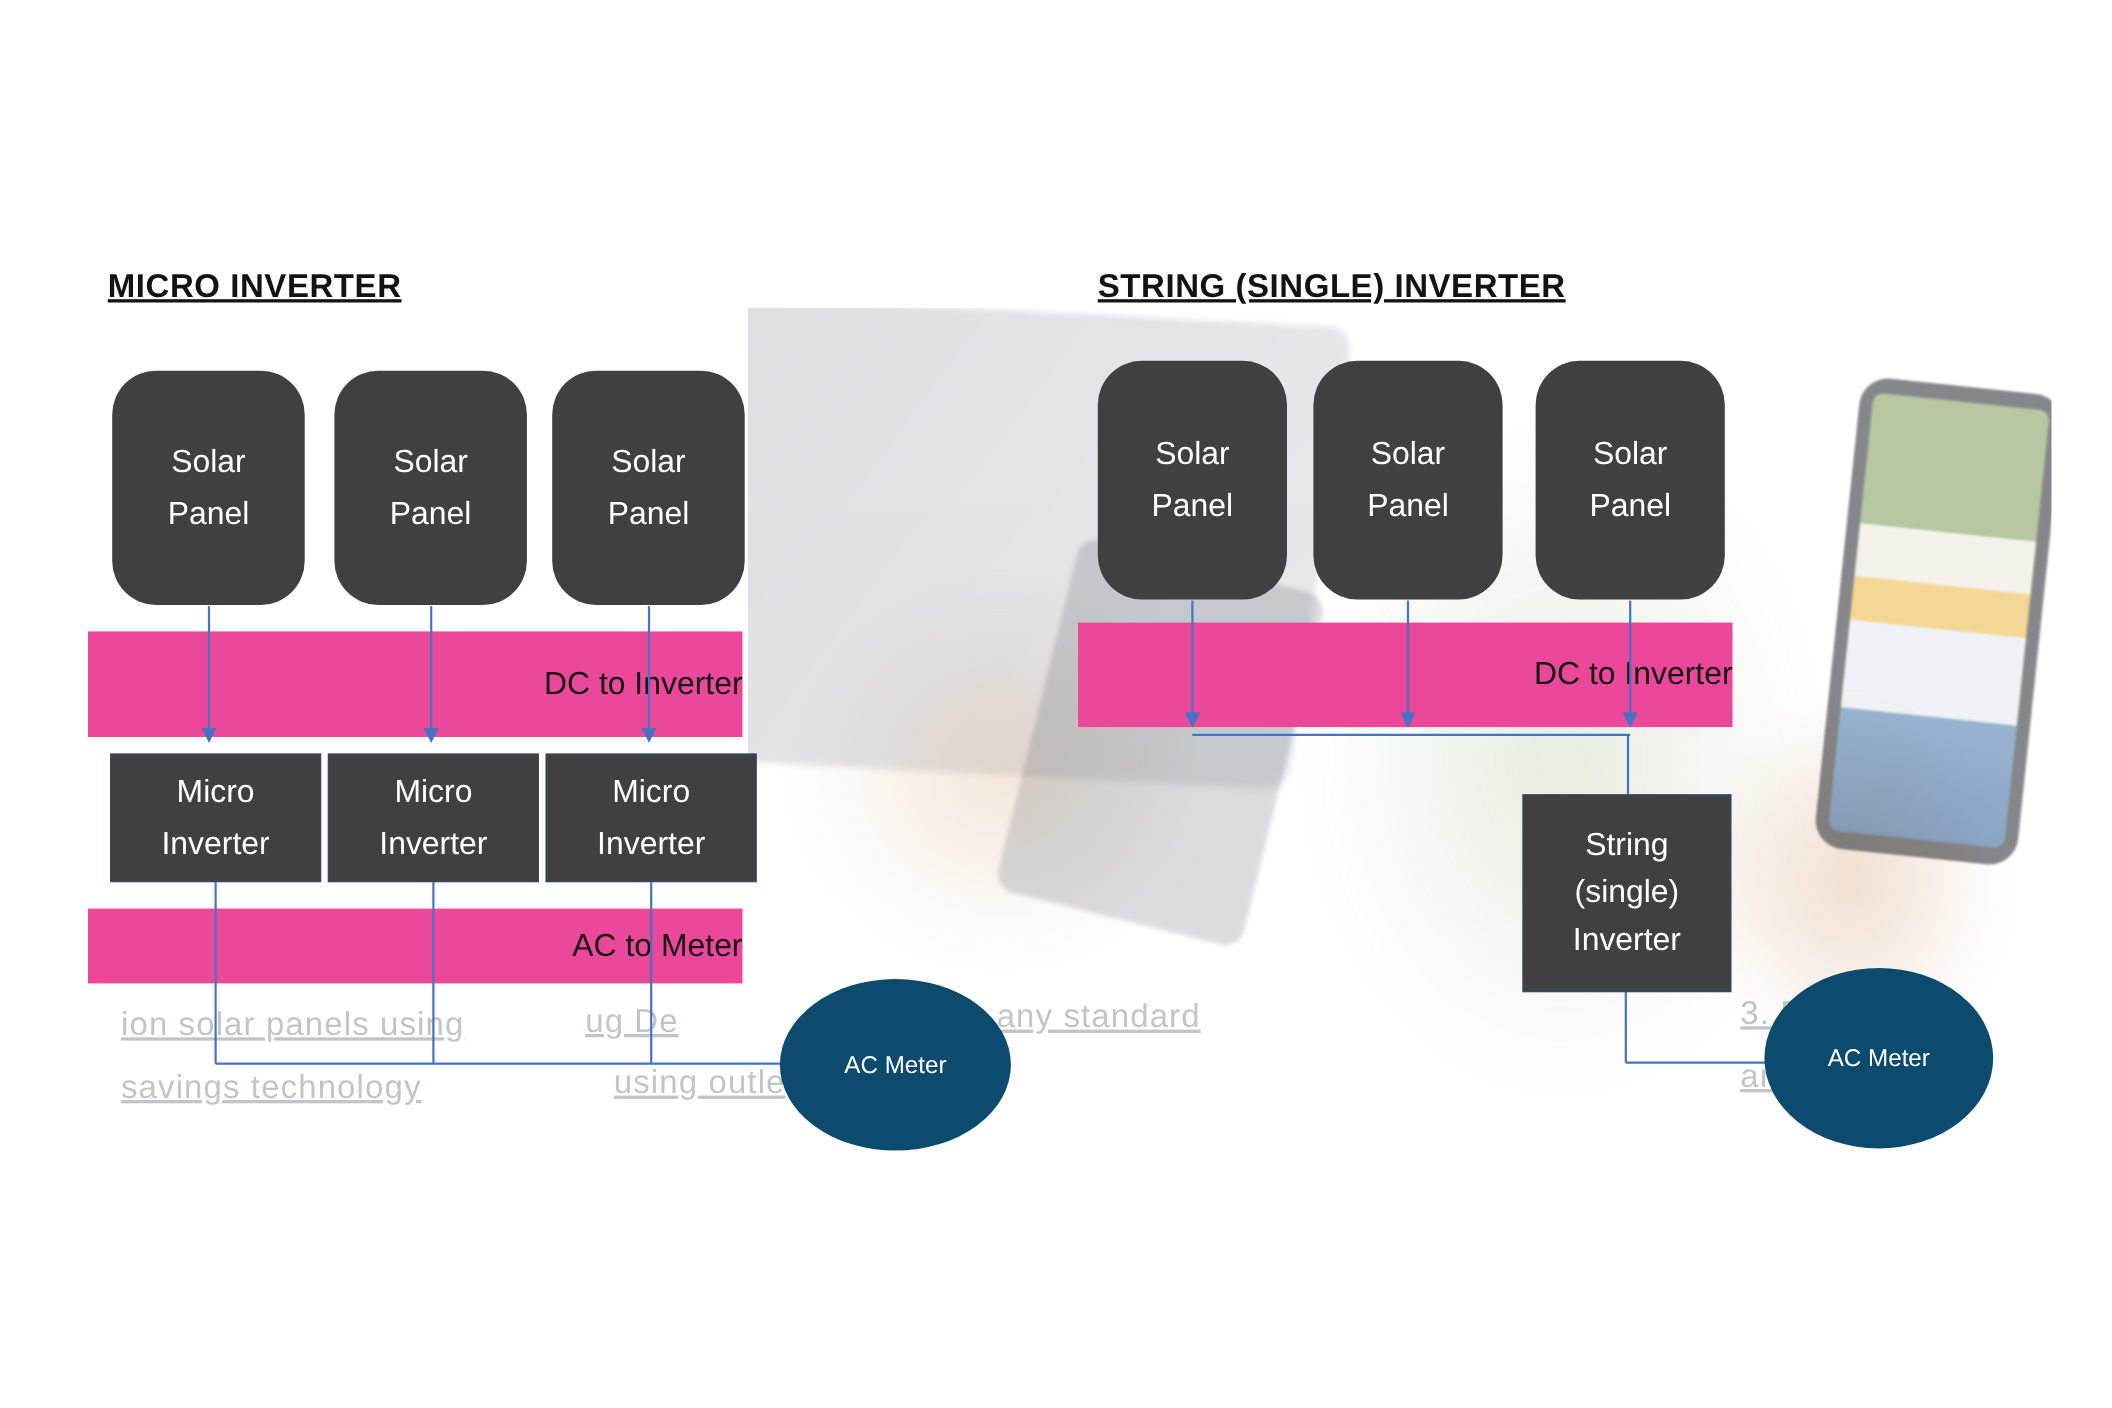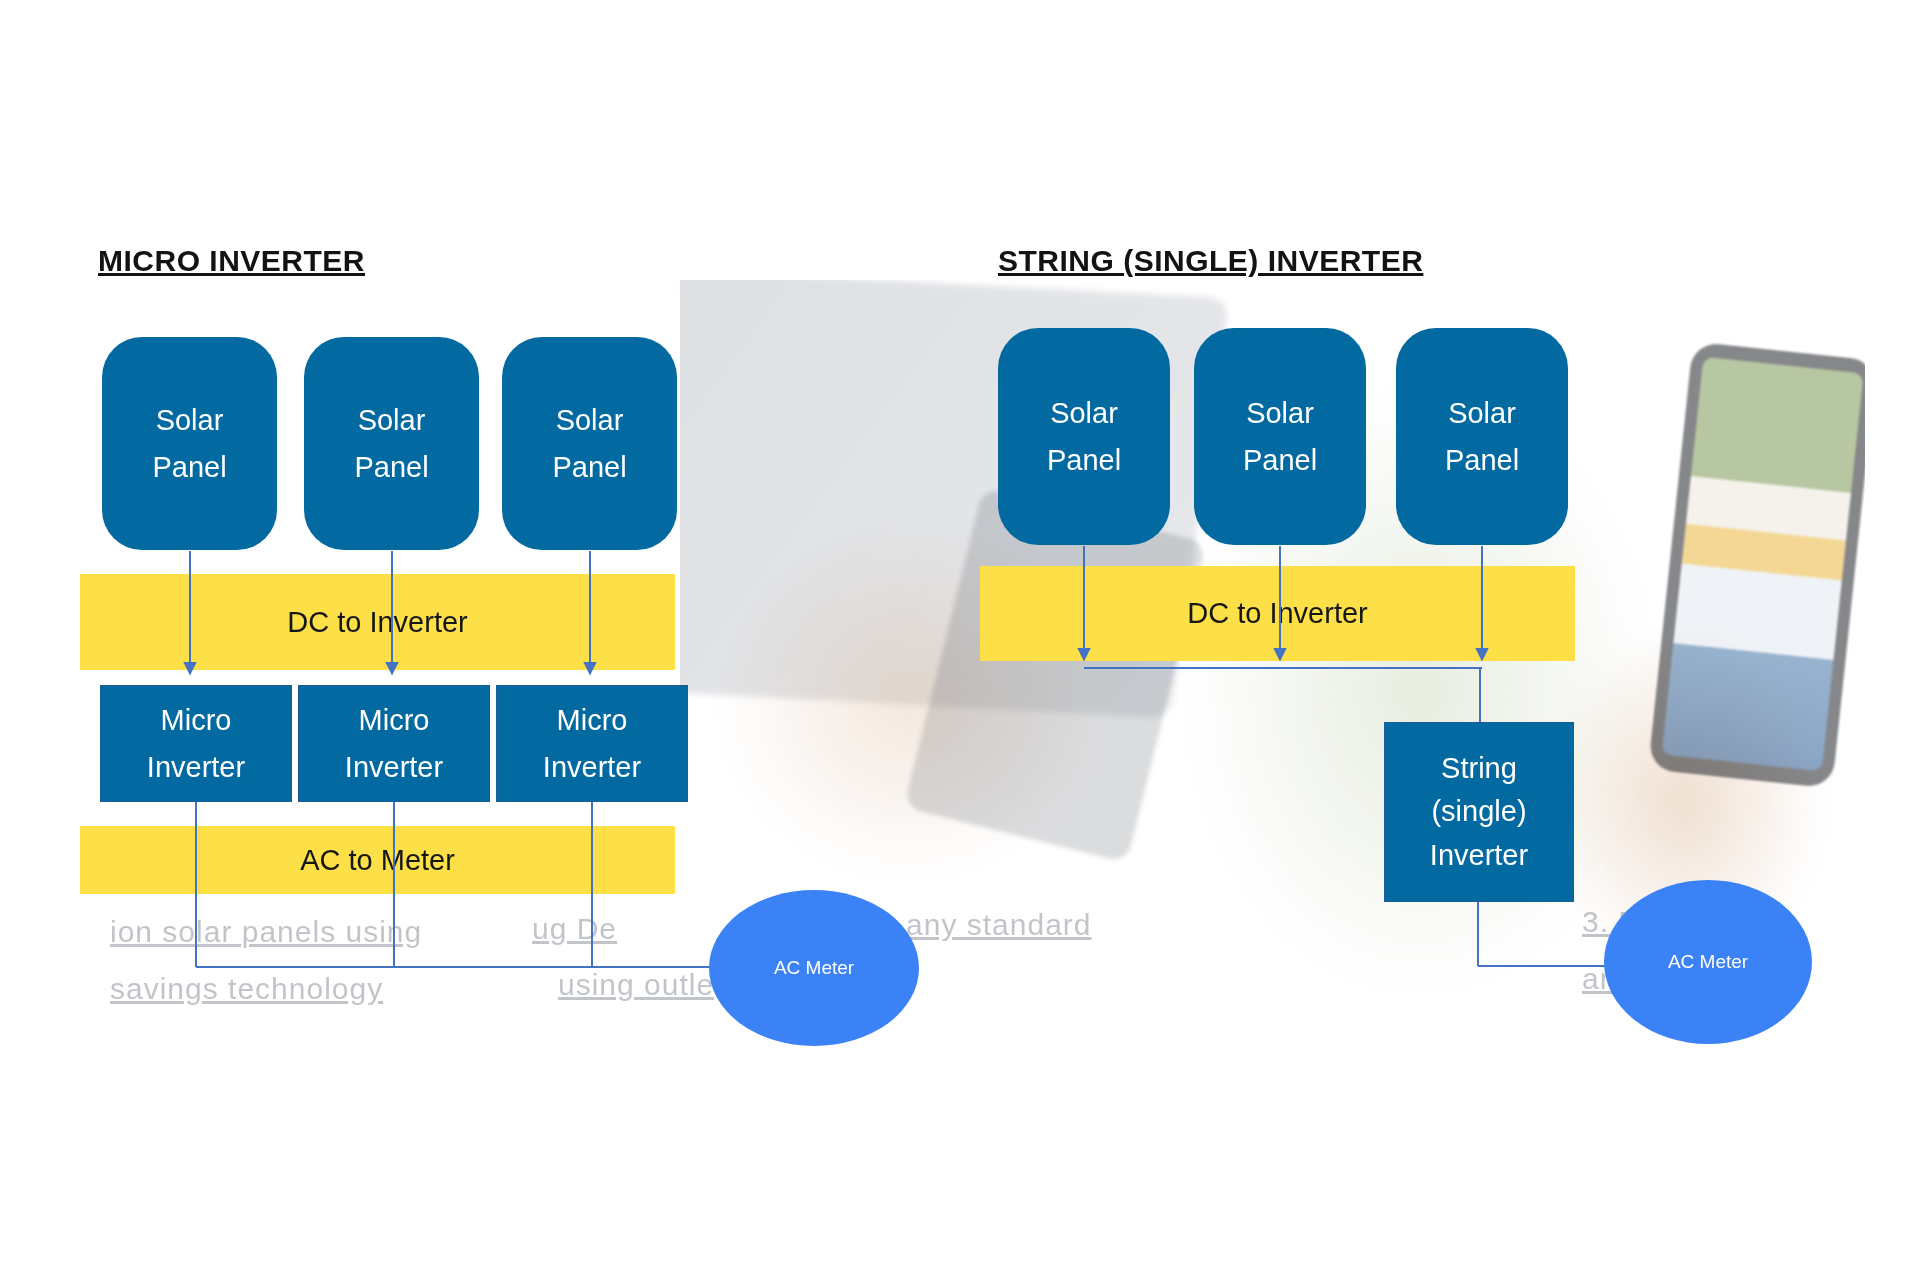--- a/index.html
+++ b/index.html
@@ -4,34 +4,34 @@
 <style>
   html,body{margin:0;padding:0;}
   body{
     width:1920px;height:1280px;position:relative;overflow:hidden;
     background:#ffffff;
     font-family:"Liberation Sans", sans-serif;
   }
   .abs{position:absolute;}
   
   .box{
-    background:#0369a1;color:#ffffff;
+    background:#404040;color:#ffffff;
     display:flex;align-items:center;justify-content:center;text-align:center;
     font-size:29px;line-height:1.6;z-index:4;
   }
   .rounded{border-radius:40px;}
   .rect{border:1px solid rgba(47,82,143,.55);}
   .band{
-    background:#fde047;display:flex;align-items:center;justify-content:center;
+    background:#ec4899;display:flex;align-items:center;justify-content:flex-end;
     font-size:29px;color:#161616;z-index:1;
   }
   .ellipse{
-    border-radius:50%;background:#3b82f6;color:#ffffff;
+    border-radius:50%;background:#0c4a6e;color:#ffffff;
     display:flex;align-items:center;justify-content:center;text-align:right;
-    font-size:19px;line-height:1.45;z-index:4;
+    font-size:22px;line-height:1.45;z-index:4;
   }
   .title{
     font-size:30px;font-weight:600;text-decoration:underline;color:#131313;z-index:4;
     letter-spacing:.5px;
   }
   .backdrop{background:#ffffff;z-index:1;}
   svg.connectors{z-index:2;pointer-events:none;}
   
   .bg{z-index:0;overflow:hidden;}
   .blob{position:absolute;}

